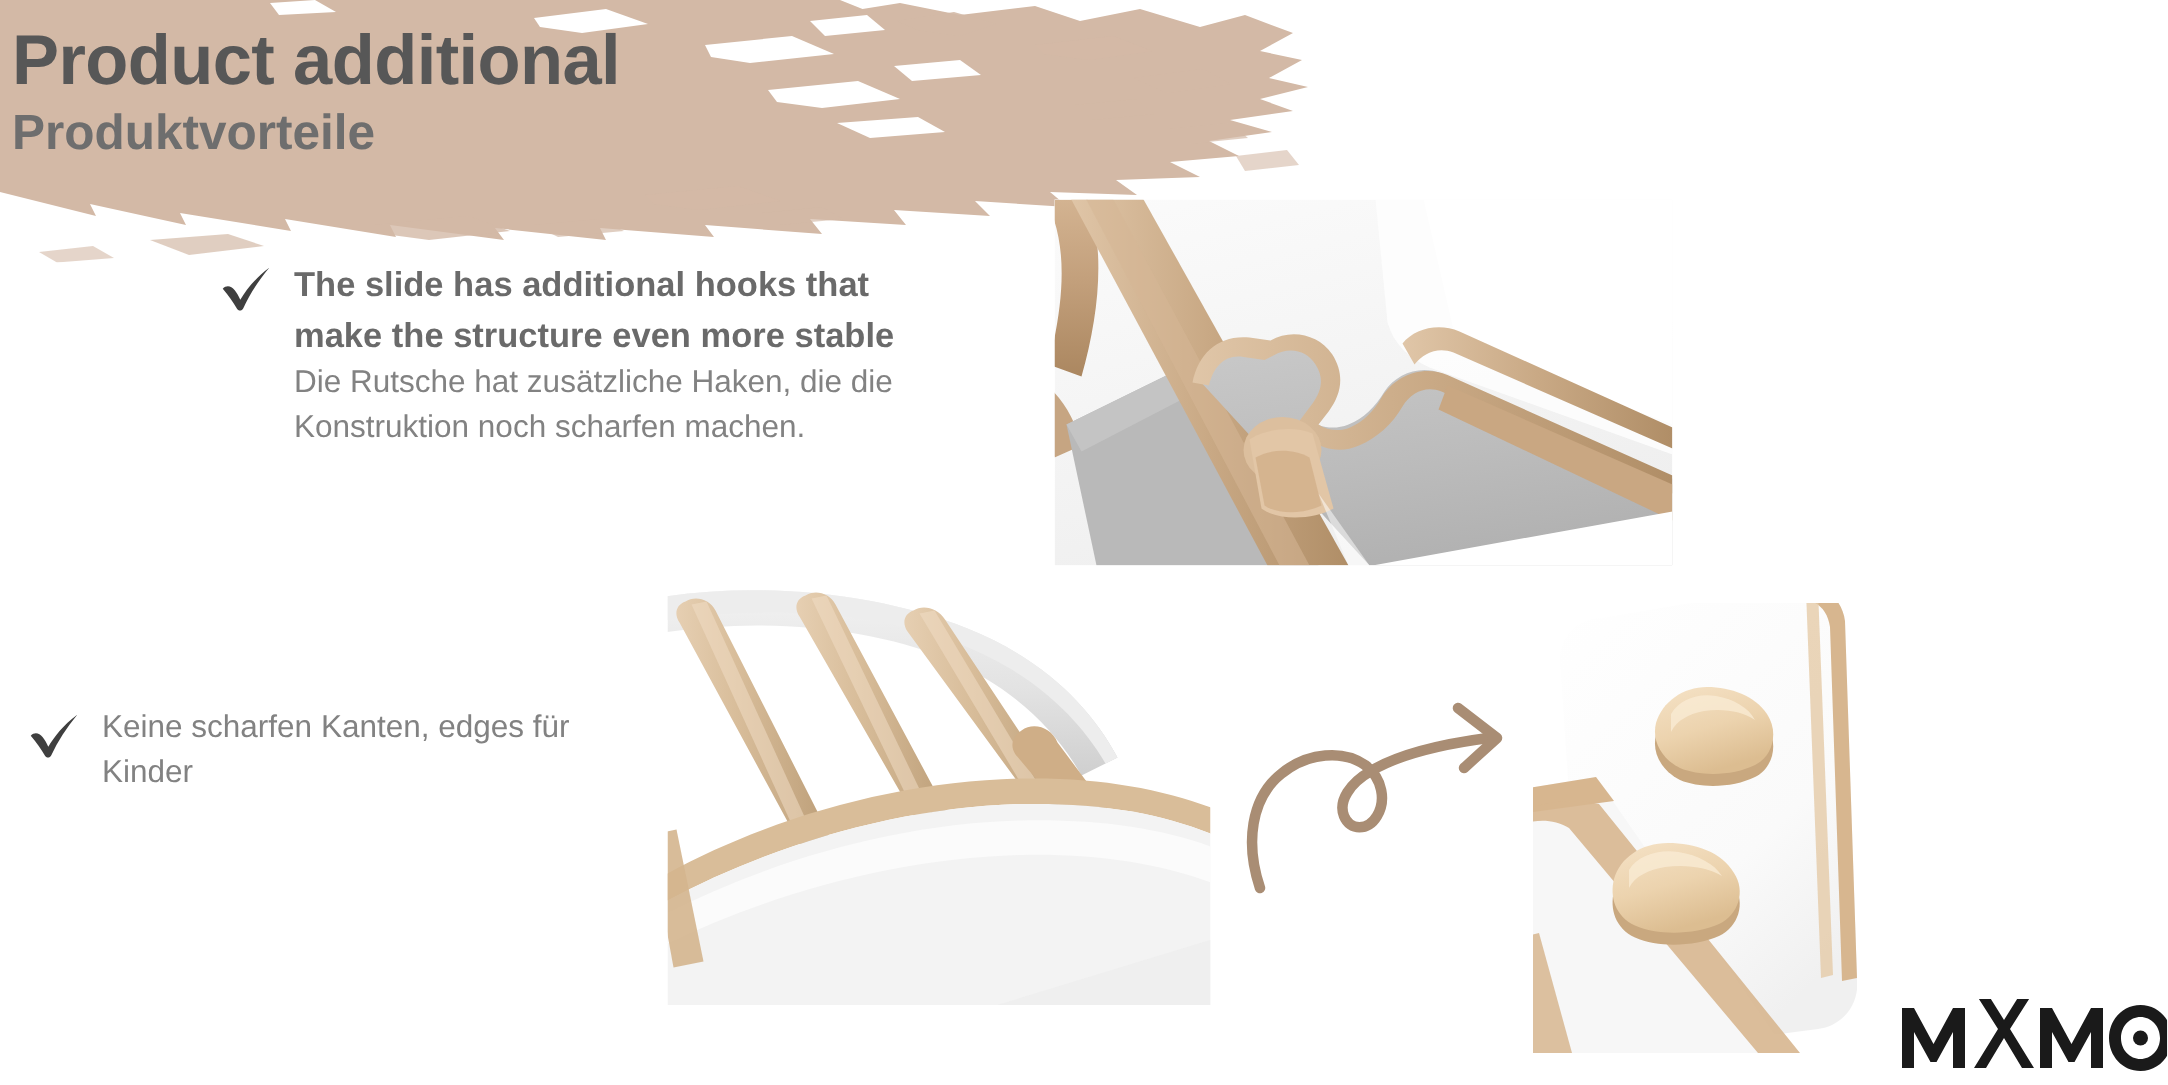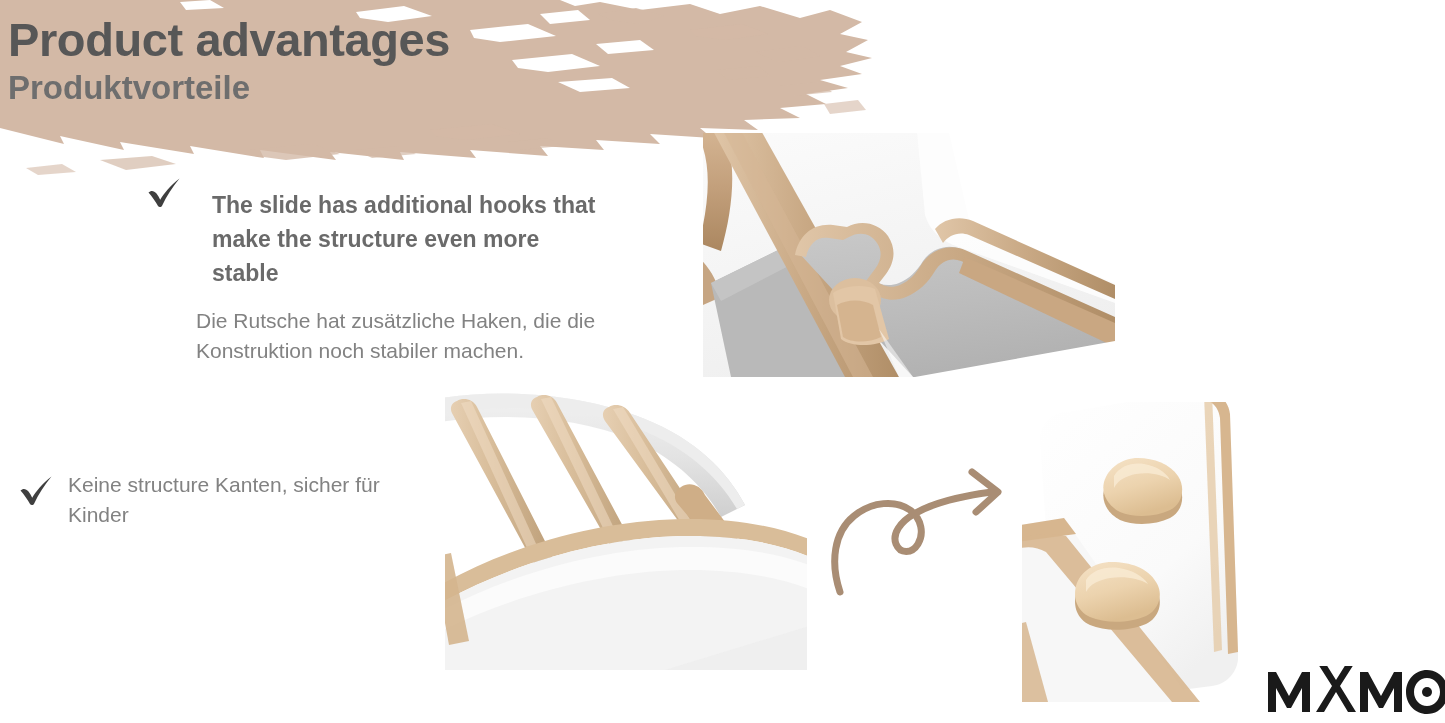--- a/index.html
+++ b/index.html
@@ -64,21 +64,21 @@
     flex: 0 0 auto;
     width: 38px;
     height: 34px;
     margin-top: 4px;
   }
   .check-icon svg { display: block; }
   .bullet-text {
     margin-left: 12px;
   }
   .bullet-title {
-    margin: 16px;
+    margin: 0;
     font-size: 23px;
     font-weight: bold;
     color: #6a6a6a;
     line-height: 1.48;
   }
   .bullet-sub {
     margin: 0;
     font-size: 21px;
     font-weight: normal;
     color: #828282;
@@ -160,48 +160,48 @@
         <path d="M512,60 L572,54 L600,66 L548,72 L518,68 Z"></path>
         <path d="M558,82 L612,78 L630,88 L580,92 Z"></path>
         <path d="M596,44 L640,40 L654,50 L608,54 Z"></path>
         <path d="M180,2 L210,0 L224,8 L186,10 Z"></path>
         <path d="M540,14 L578,10 L590,20 L550,24 Z"></path>
       </g>
     </svg>
   </div>
 
   <div id="header-text">
-    <h1 class="title-en">Product advantages</h1>
+    <h1 class="title-en">Product additional</h1>
     <h2 class="title-de">Produktvorteile</h2>
   </div>
 
   <div class="bullet" id="bullet-1">
     <span class="check-icon">
       <svg width="38" height="34" viewBox="0 0 38 34" xmlns="http://www.w3.org/2000/svg">
         <path d="M2.5,16.5 C5,14 8,14.5 10.5,17.5 C12,19.4 13.2,21.6 14.2,23.8
                  C18,17.5 24,9.5 33.5,2.5 C26.5,11 20.5,20 16.2,29.5
                  C15.3,31.4 13,31.6 12,29.9 C9.4,25.3 6.3,21 2.5,16.5 Z" fill="#3f3f3f"></path>
       </svg>
     </span>
     <div class="bullet-text">
       <p class="bullet-title">The slide has additional hooks that make the structure even more stable</p>
-      <p class="bullet-sub">Die Rutsche hat zusätzliche Haken, die die Konstruktion noch stabiler machen.</p>
+      <p class="bullet-sub">Die Rutsche hat zusätzliche Haken, die die Konstruktion noch scharfen machen.</p>
     </div>
   </div>
 
   <div class="bullet" id="bullet-2">
     <span class="check-icon">
       <svg width="38" height="34" viewBox="0 0 38 34" xmlns="http://www.w3.org/2000/svg">
         <path d="M2.5,16.5 C5,14 8,14.5 10.5,17.5 C12,19.4 13.2,21.6 14.2,23.8
                  C18,17.5 24,9.5 33.5,2.5 C26.5,11 20.5,20 16.2,29.5
                  C15.3,31.4 13,31.6 12,29.9 C9.4,25.3 6.3,21 2.5,16.5 Z" fill="#3f3f3f"></path>
       </svg>
     </span>
     <div class="bullet-text">
-      <p class="bullet-sub">Keine structure Kanten, sicher für Kinder</p>
+      <p class="bullet-sub">Keine scharfen Kanten, edges für Kinder</p>
     </div>
   </div>
 
   <div class="photo" id="photo-hooks">
     <svg width="412" height="244" viewBox="0 0 412 244" xmlns="http://www.w3.org/2000/svg">
       <defs>
         <linearGradient id="woodA" x1="0" y1="0" x2="0" y2="1">
           <stop offset="0%" stop-color="#d3b391"></stop>
           <stop offset="45%" stop-color="#c3a07c"></stop>
           <stop offset="100%" stop-color="#ab8760"></stop>

